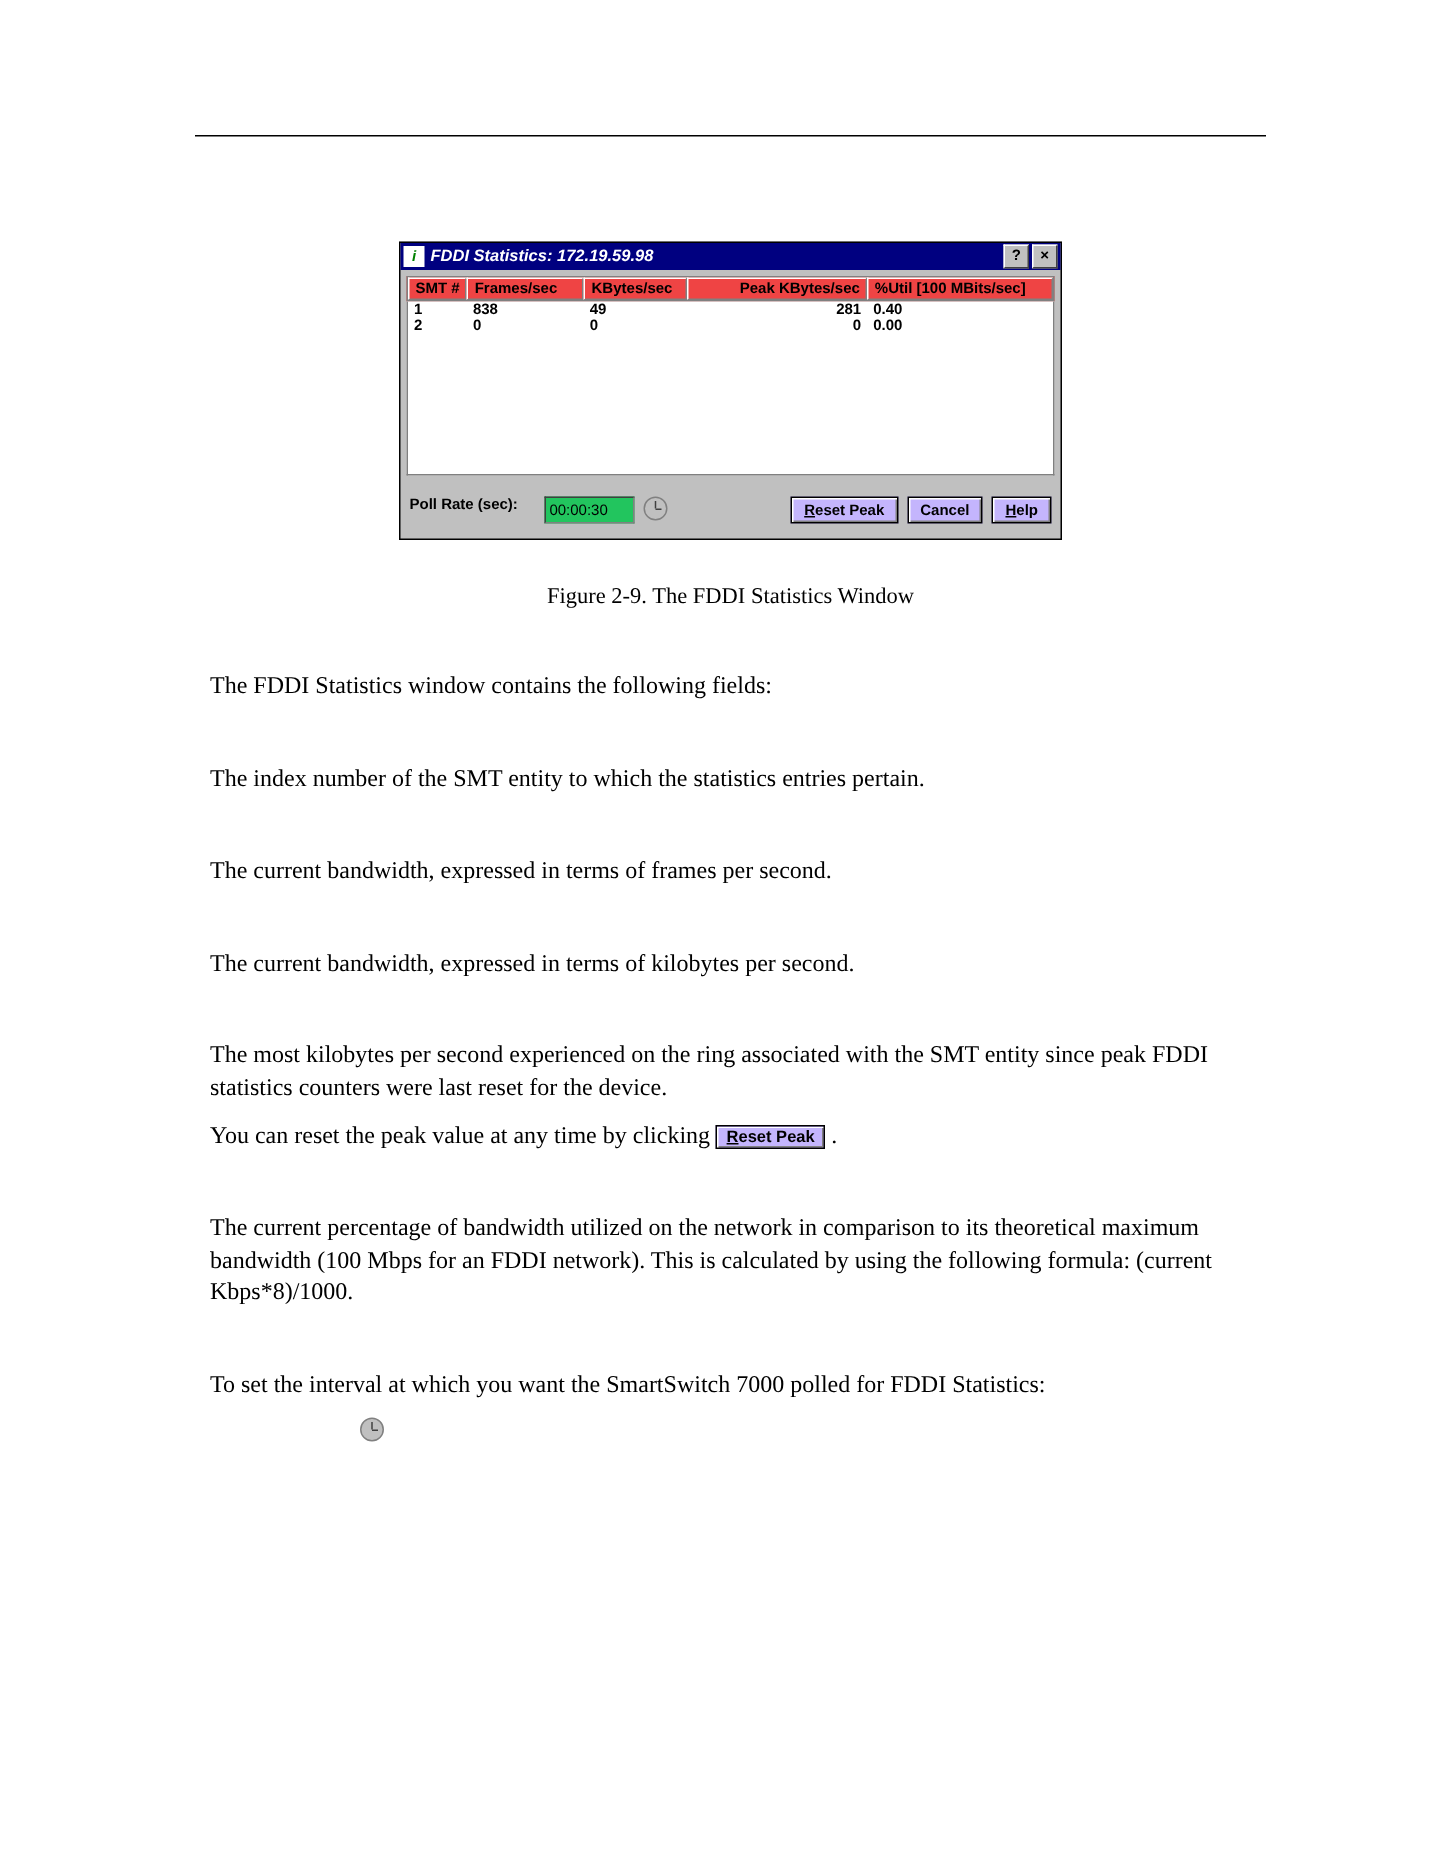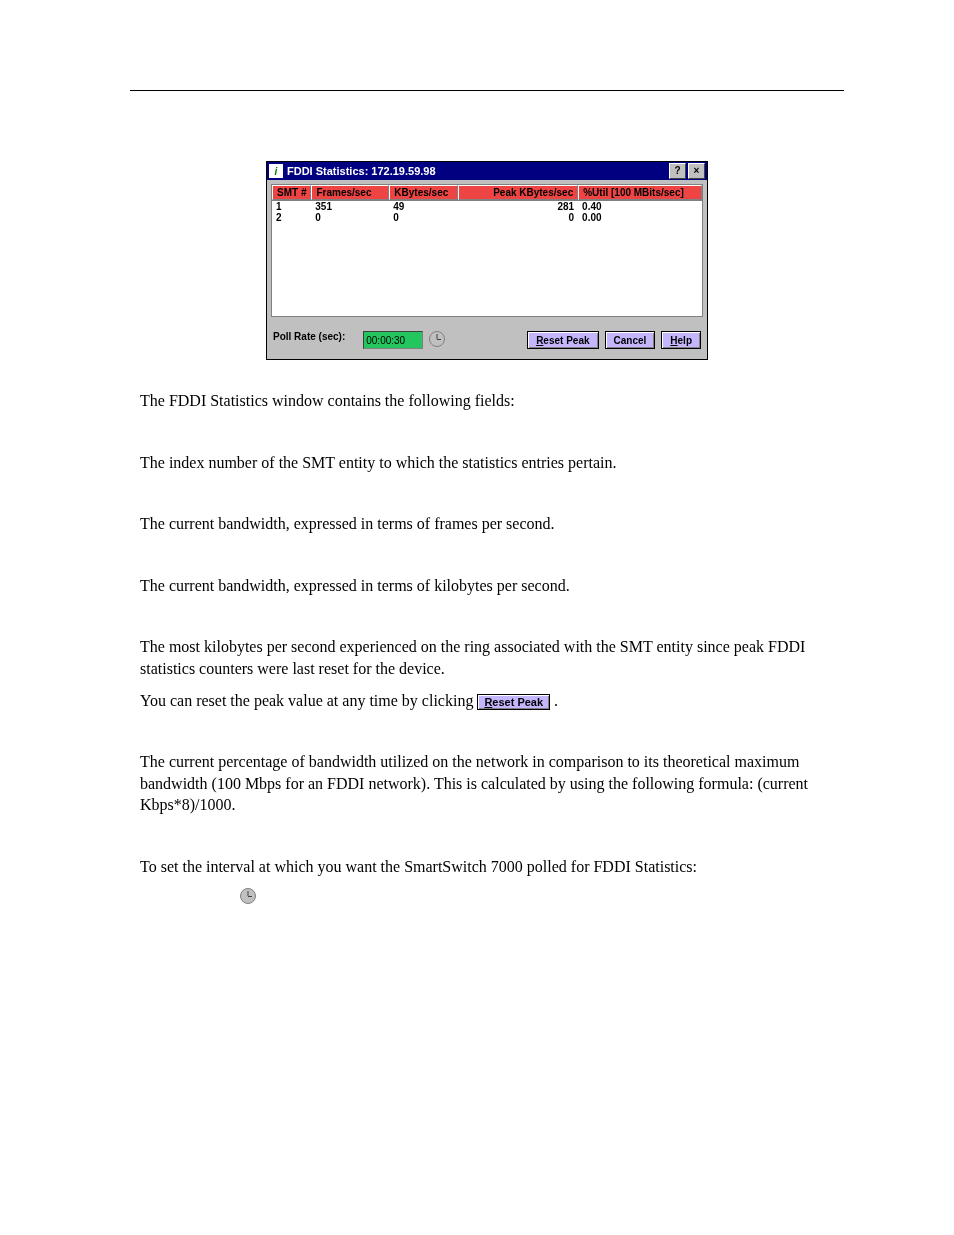--- a/index.html
+++ b/index.html
@@ -47,20 +47,21 @@
     margin-right: 4px;
     font-size: 10px;
     color: #008000;
     font-style: italic;
     font-weight: bold;
   }
   .titlebar .title-text {
     flex: 1;
     font-weight: bold;
     font-size: 11px;
+    font-style: italic;
   }
   .titlebar .tb-btn {
     width: 15px; height: 14px;
     background: #c0c0c0;
     border: 1px solid #fff;
     border-right-color: #404040;
     border-bottom-color: #404040;
     margin-left: 2px;
     display: inline-flex;
     align-items: center;
@@ -199,21 +200,21 @@
         <div class="grid-header">
           <div class="h cw-smt">SMT #</div>
           <div class="h cw-fps">Frames/sec</div>
           <div class="h cw-kbps">KBytes/sec</div>
           <div class="h cw-peak">Peak KBytes/sec</div>
           <div class="h cw-util">%Util [100 MBits/sec]</div>
         </div>
         <div class="grid-rows">
           <div class="grid-row">
             <div class="c cw-smt">1</div>
-            <div class="c cw-fps">351</div>
+            <div class="c cw-fps">838</div>
             <div class="c cw-kbps">49</div>
             <div class="c cw-peak">281</div>
             <div class="c cw-util">0.40</div>
           </div>
           <div class="grid-row">
             <div class="c cw-smt">2</div>
             <div class="c cw-fps">0</div>
             <div class="c cw-kbps">0</div>
             <div class="c cw-peak">0</div>
             <div class="c cw-util">0.00</div>
@@ -226,20 +227,21 @@
           <span class="clock-icon"></span>
           <span class="spacer"></span>
           <button class="win-btn"><span class="ul">R</span><span>eset Peak</span></button>
           <button class="win-btn">Cancel</button>
           <button class="win-btn"><span class="ul">H</span><span>elp</span></button>
         </div>
       </div>
     </div>
   </div>
 
+  <div class="caption">Figure 2-9.  The FDDI Statistics Window</div>
 
   <p class="para">The FDDI Statistics window contains the following fields:</p>
   <p class="para">The index number of the SMT entity to which the statistics entries pertain.</p>
   <p class="para">The current bandwidth, expressed in terms of frames per second.</p>
   <p class="para">The current bandwidth, expressed in terms of kilobytes per second.</p>
   <p class="para tight">The most kilobytes per second experienced on the ring associated with the SMT entity since peak FDDI statistics counters were last reset for the device.</p>
   <p class="para">
     <span>You can reset the peak value at any time by clicking </span>
     <button class="inline-btn"><span class="ul">R</span><span>eset Peak</span></button>
     <span>.</span>

